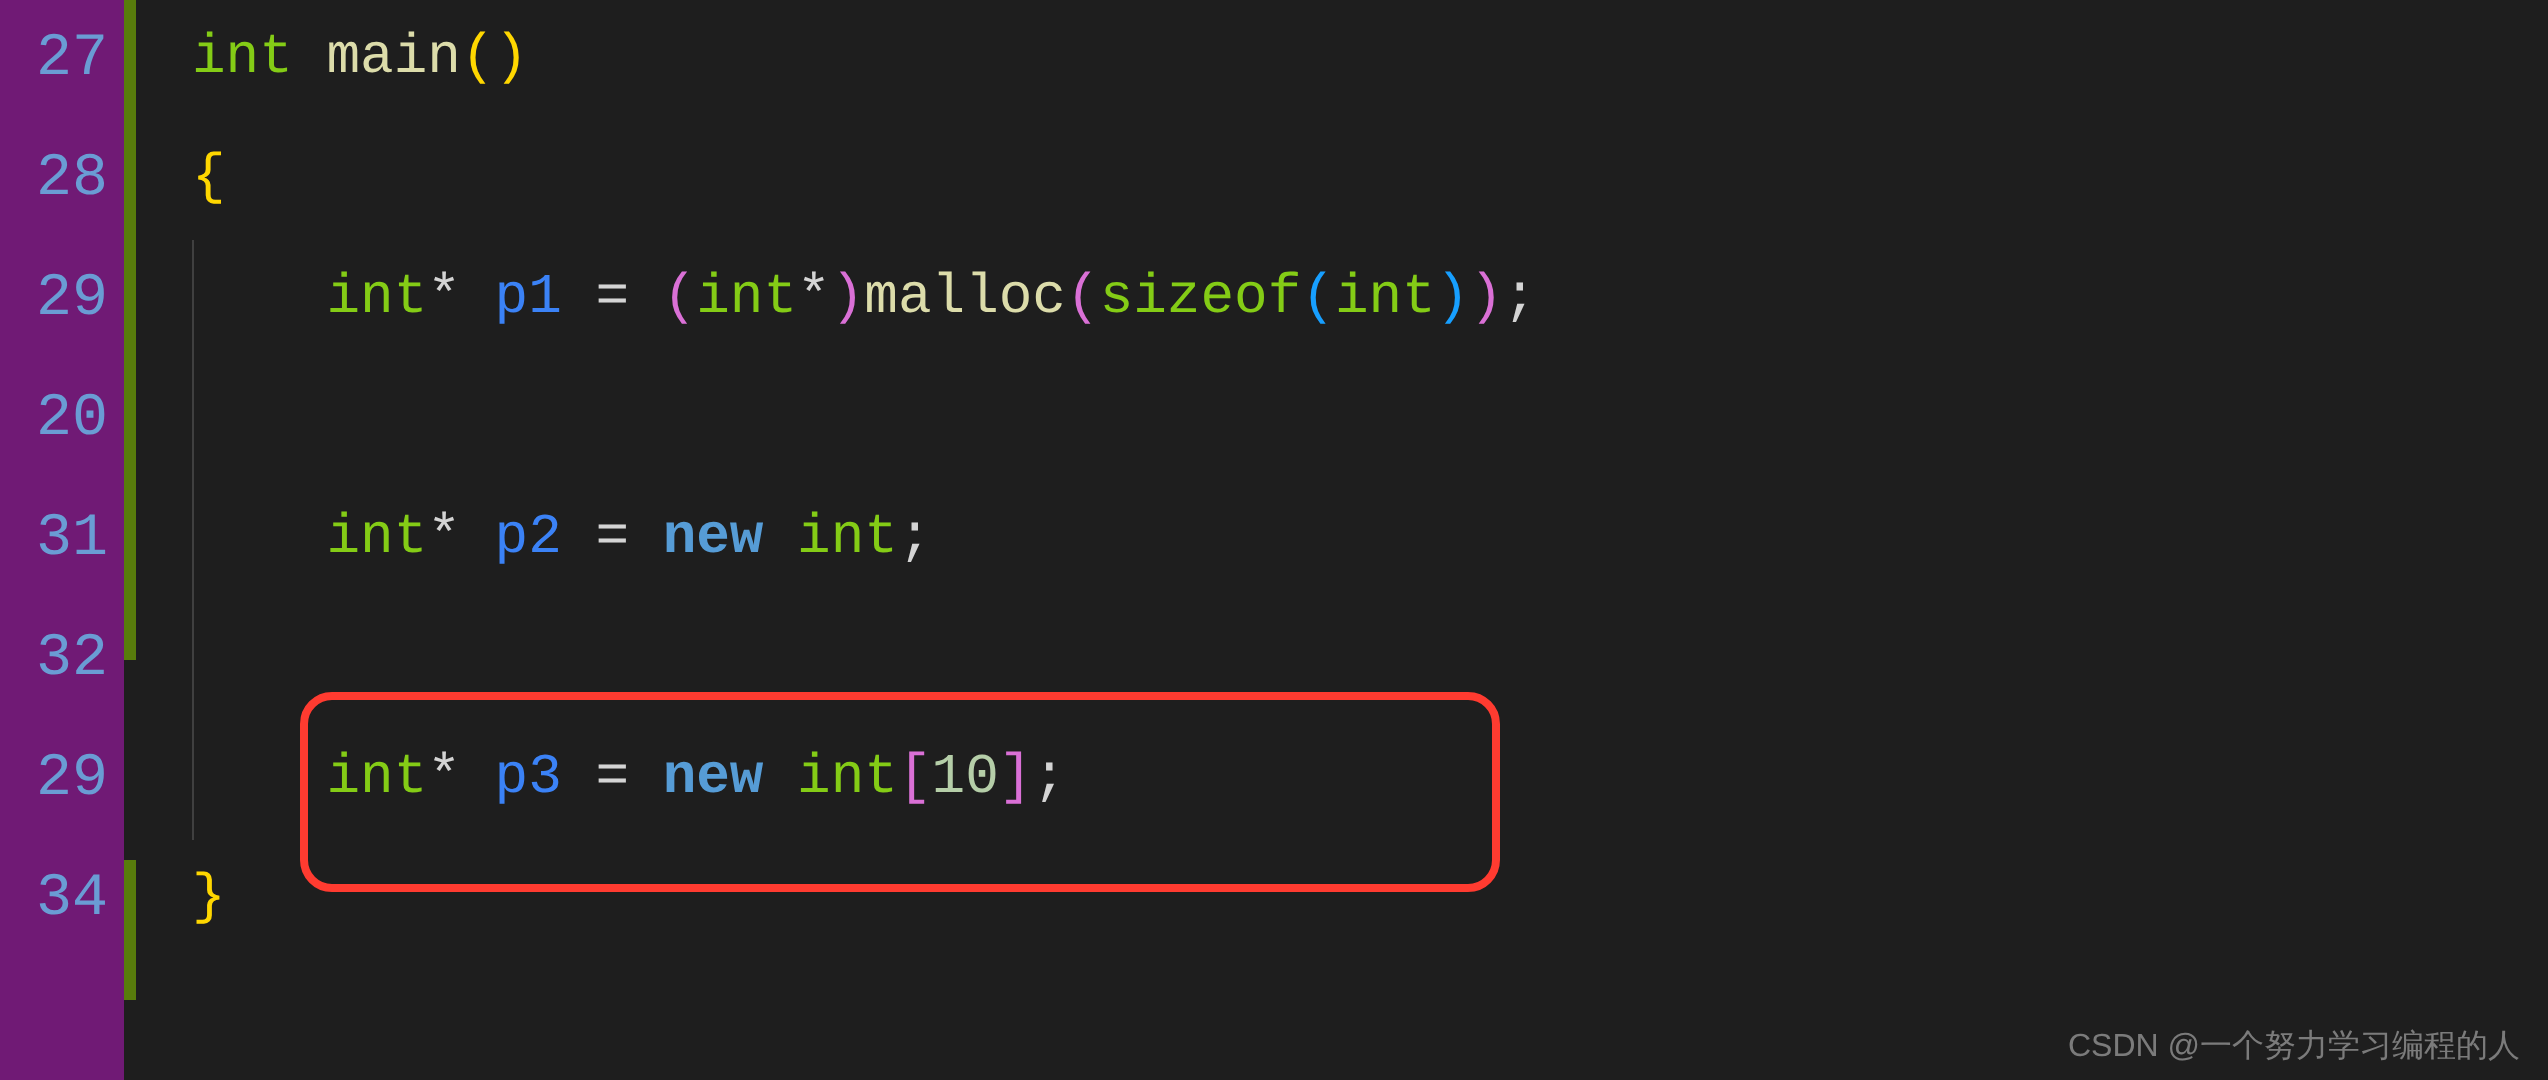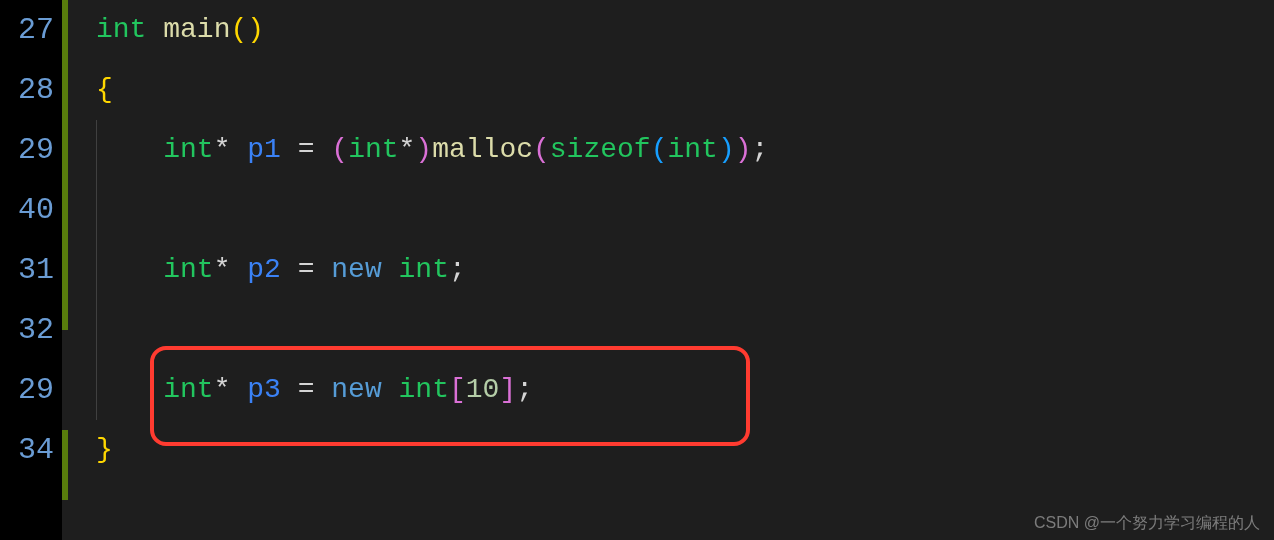--- a/index.html
+++ b/index.html
@@ -11,21 +11,21 @@
     width: 1274px;
     height: 540px;
     position: relative;
   }
   .editor {
     display: flex;
     height: 100%;
   }
   .gutter {
     width: 62px;
-    background: #000000;
+    background: #701a75;
     text-align: right;
     padding-right: 8px;
     color: #858585;
     user-select: none;
     flex-shrink: 0;
   }
   .gutter-line {
     height: 60px;
     line-height: 60px;
     color: #6a9cd4;
@@ -55,22 +55,22 @@
     position: relative;
   }
   .indent-guide {
     position: absolute;
     left: 0;
     top: 0;
     bottom: 0;
     width: 1px;
     background: #404040;
   }
-  .kw-type   { color: #22c55e; }
-  .kw-op     { color: #569cd6; }
+  .kw-type   { color: #84cc16; }
+  .kw-op     { color: #569cd6; font-weight: bold; }
   .fn-name   { color: #dcdcaa; }
   .var-name  { color: #3b82f6; }
   .punct     { color: #d4d4d4; }
   .punct-y   { color: #ffd700; }
   .punct-p   { color: #da70d6; }
   .punct-b   { color: #179fff; }
   .literal   { color: #b5cea8; }
   .plain     { color: #d4d4d4; }
 
   .highlight-box {
@@ -91,21 +91,21 @@
   }
 </style>
 </head>
 <body>
 
 <div class="editor">
   <div class="gutter">
     <div class="gutter-line">27</div>
     <div class="gutter-line">28</div>
     <div class="gutter-line">29</div>
-    <div class="gutter-line">40</div>
+    <div class="gutter-line">20</div>
     <div class="gutter-line">31</div>
     <div class="gutter-line">32</div>
     <div class="gutter-line">29</div>
     <div class="gutter-line">34</div>
   </div>
 
   <div class="indicator-bar">
     <div class="indicator-green" style="top:0;height:18px"></div>
     <div class="indicator-green" style="top:18px;height:312px"></div>
     <div class="indicator-green" style="top:430px;height:70px"></div>

